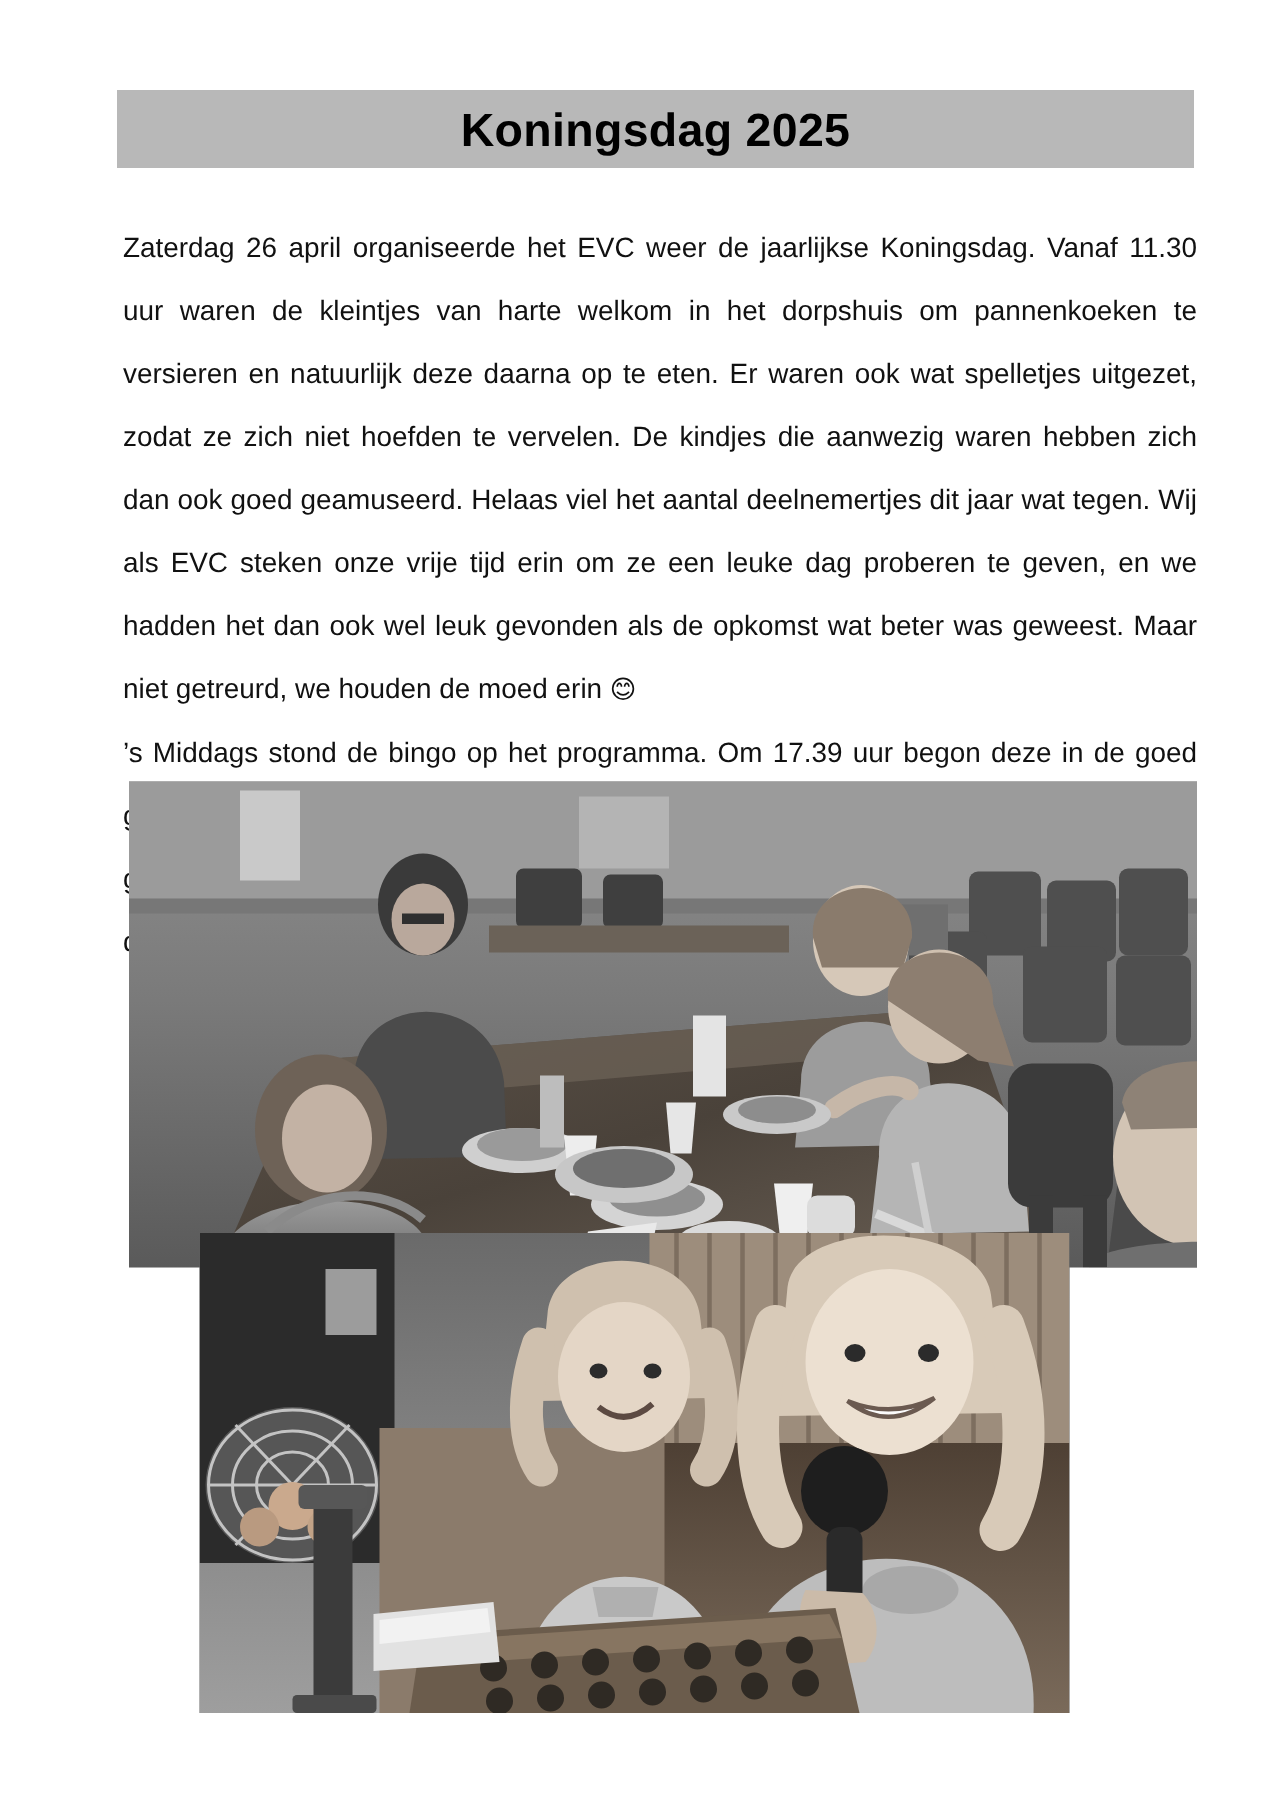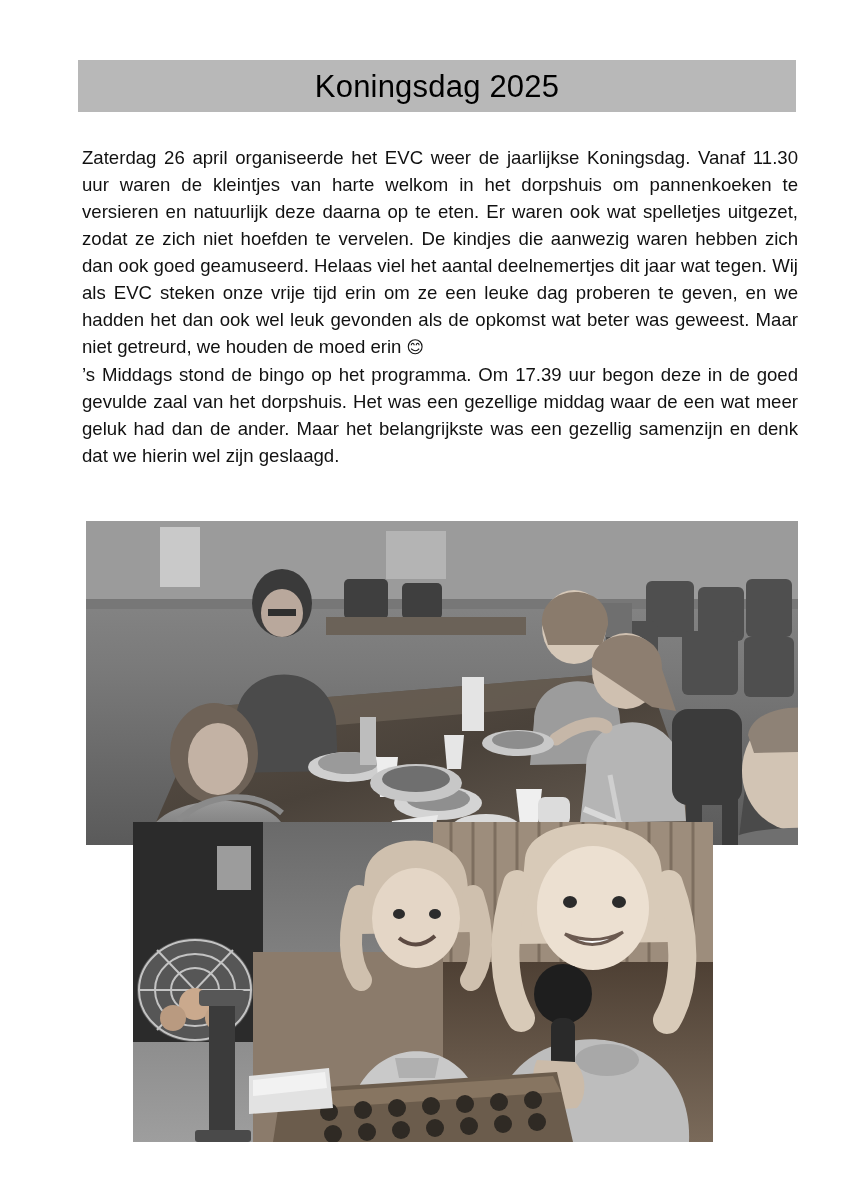--- a/index.html
+++ b/index.html
@@ -30,34 +30,34 @@
     top: 60px;
     width: 718px;
     height: 52px;
     background: #b8b8b8;
     display: flex;
     align-items: center;
     justify-content: center;
   }
   .title-text {
     font-size: 31px;
-    font-weight: 400;
+    font-weight: 700;
     letter-spacing: 0.2px;
     color: #000;
     line-height: 1;
   }
 
   
   .article {
     position: absolute;
     left: 82px;
     top: 144px;
     width: 716px;
     font-size: 18.6px;
-    line-height: 27px;
+    line-height: 42px;
     text-align: justify;
     text-justify: inter-word;
     color: #111;
   }
   .article p {
     margin: 0;
   }
   .emoji {
     font-family: "DejaVu Sans", sans-serif;
     font-size: 17px;

